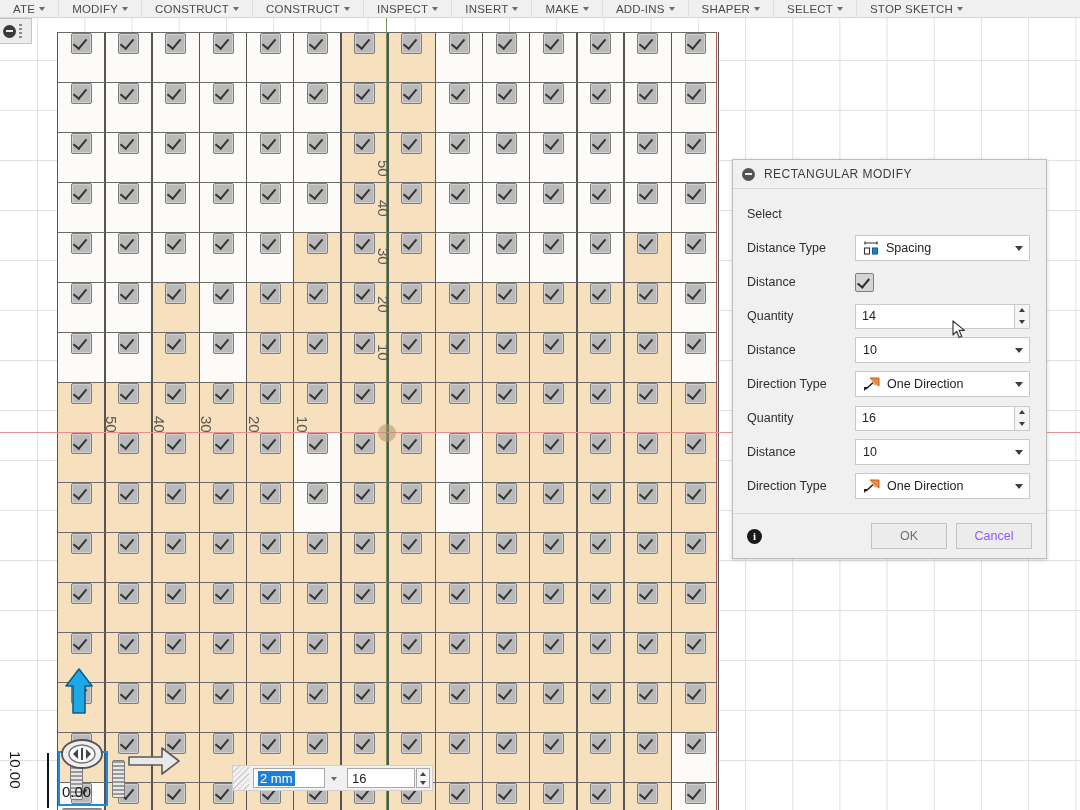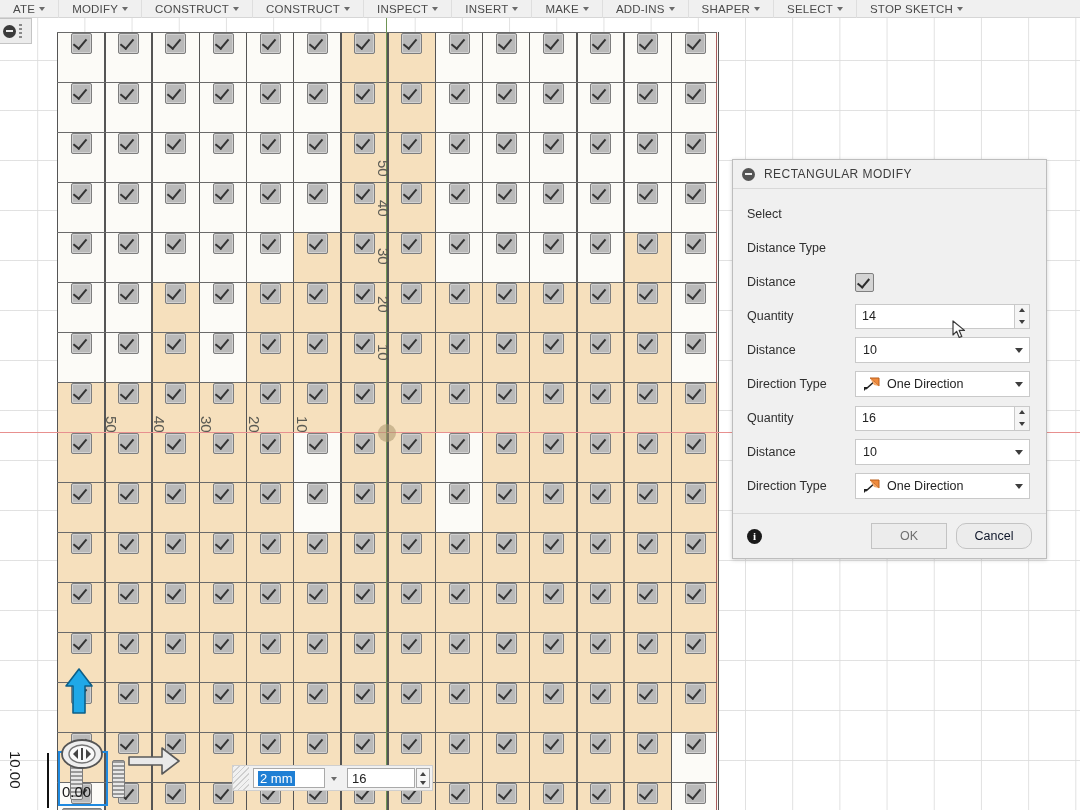--- a/index.html
+++ b/index.html
@@ -264,21 +264,21 @@
     width:15px;height:15px;border-radius:50%;background:#1a1a1a;color:#fff;
     font-size:11px;font-weight:bold;display:flex;align-items:center;
     justify-content:center;font-family:"Liberation Serif", serif;cursor:pointer;
   }
   #dlg-btns{margin-left:auto;display:flex;gap:9px;}
   .dbtn{
     min-width:76px;height:26px;border:1px solid #c3c3c3;background:#ececec;
     display:flex;align-items:center;justify-content:center;font-size:12.5px;
     color:#6f6f6f;cursor:pointer;box-sizing:border-box;
   }
-  .dbtn.enabled{color:#0f172a;border-radius:10px;}
+  .dbtn.enabled{color:#8b5cf6;}
 
   
   #mouse-cursor{position:absolute;left:952px;top:320px;z-index:90;}
   
   .icn{flex:none;display:flex;align-items:center;}
 </style>
 </head>
 <body>
 
 <div id="menubar">
@@ -889,20 +889,33 @@
 
   <div id="dlg-body">
 
     <div class="row">
       <div class="row-label">Select</div>
     </div>
 
 
     <div class="row">
       <div class="row-label">Distance Type</div>
+      <div class="ctl">
+        <div class="combo">
+          <span class="icn">
+            <svg width="16" height="16" viewBox="0 0 16 16">
+              <path d="M2 3 L14 3 M2 1.5 L2 4.5 M14 1.5 L14 4.5" stroke="#333" stroke-width="1.2"></path>
+              <rect x="1.5" y="8" width="5" height="6" fill="#fff" stroke="#333" stroke-width="1.1"></rect>
+              <rect x="9.5" y="8" width="5" height="6" fill="#1f7fd4" stroke="#1a5f9e" stroke-width="1.1"></rect>
+            </svg>
+          </span>
+          <span class="cb-text">Spacing</span>
+          <span class="cb-caret"></span>
+        </div>
+      </div>
     </div>
 
     <div class="row">
       <div class="row-label">Distance</div>
       <div class="ctl">
         <span class="chk-sup"></span>
       </div>
     </div>
 
     <div class="row">

